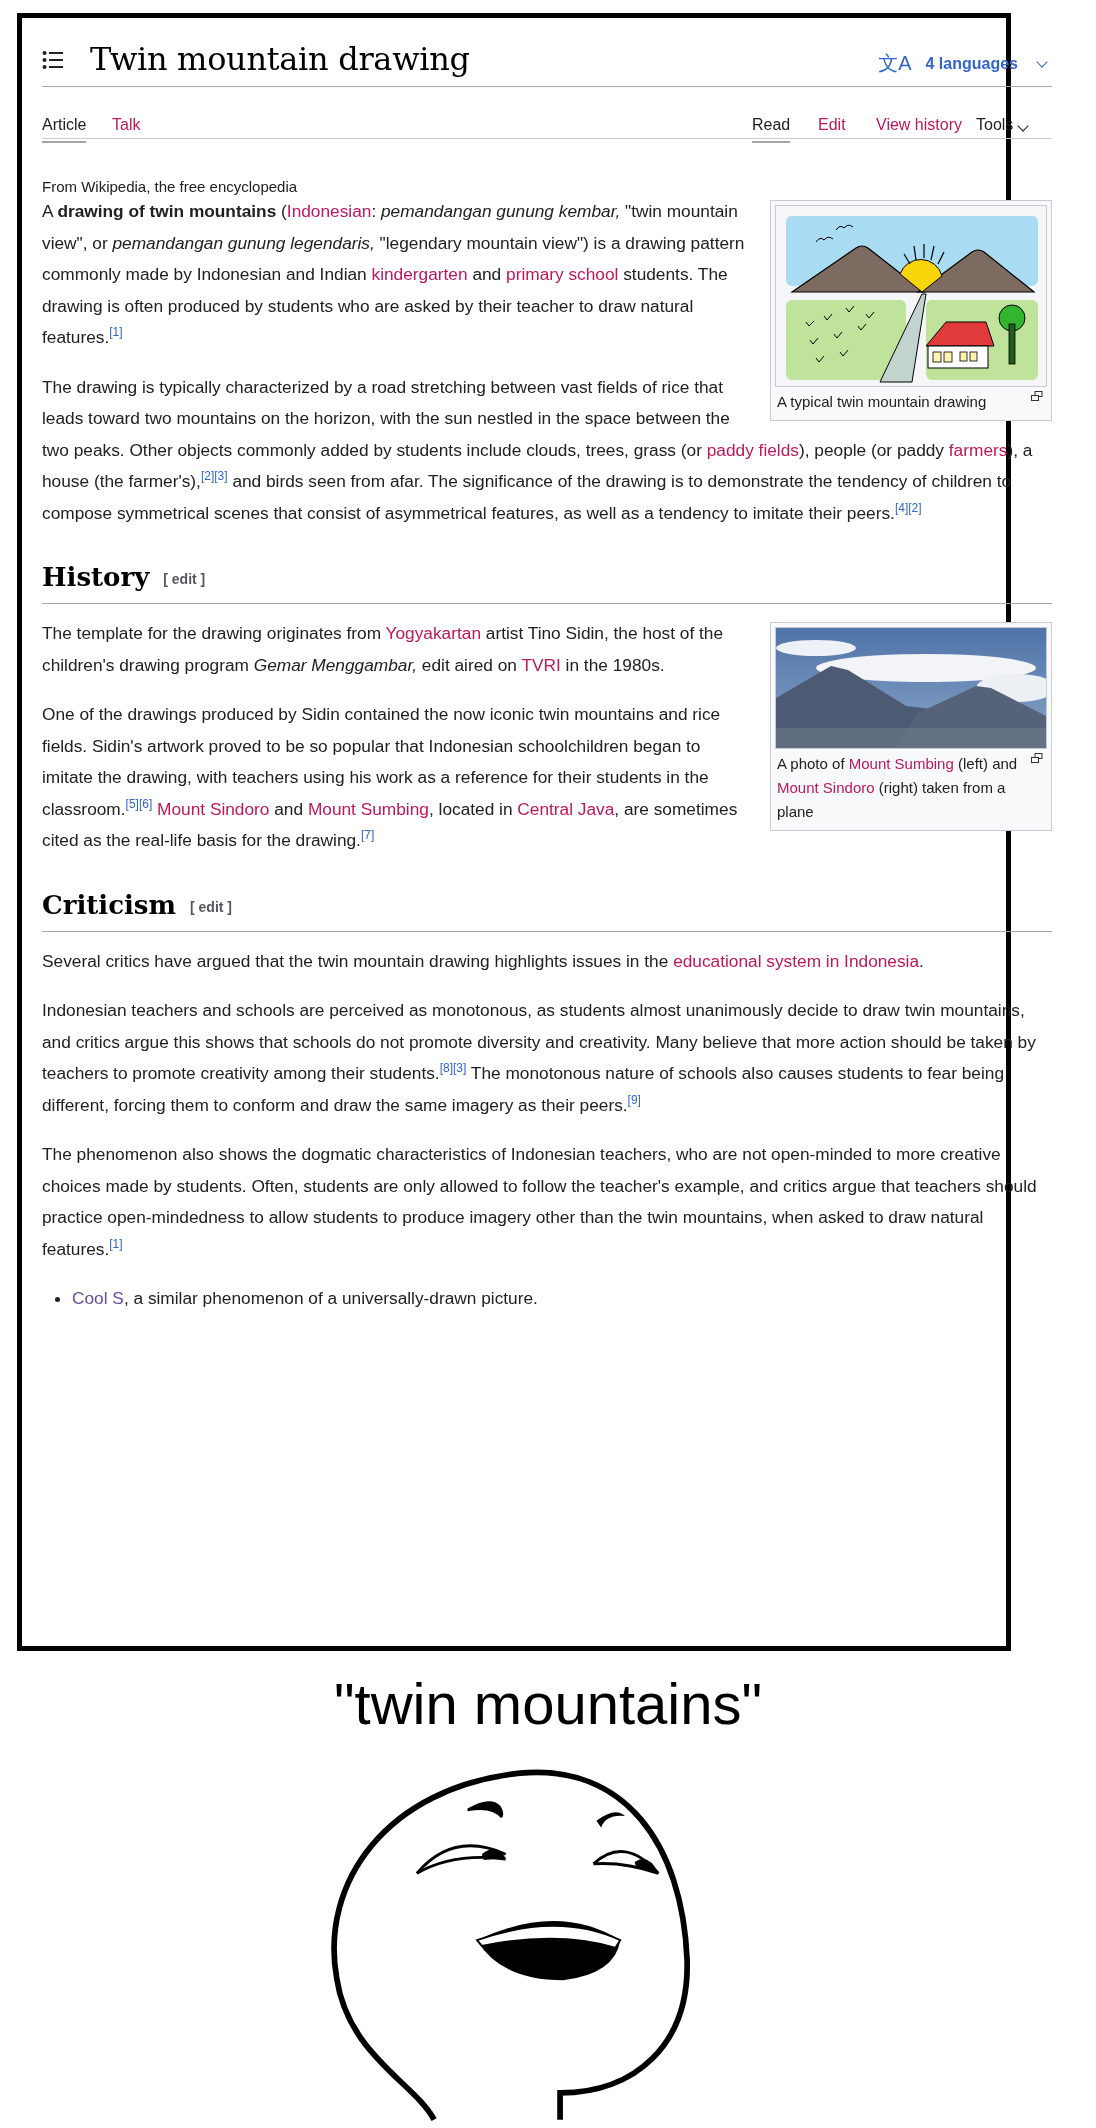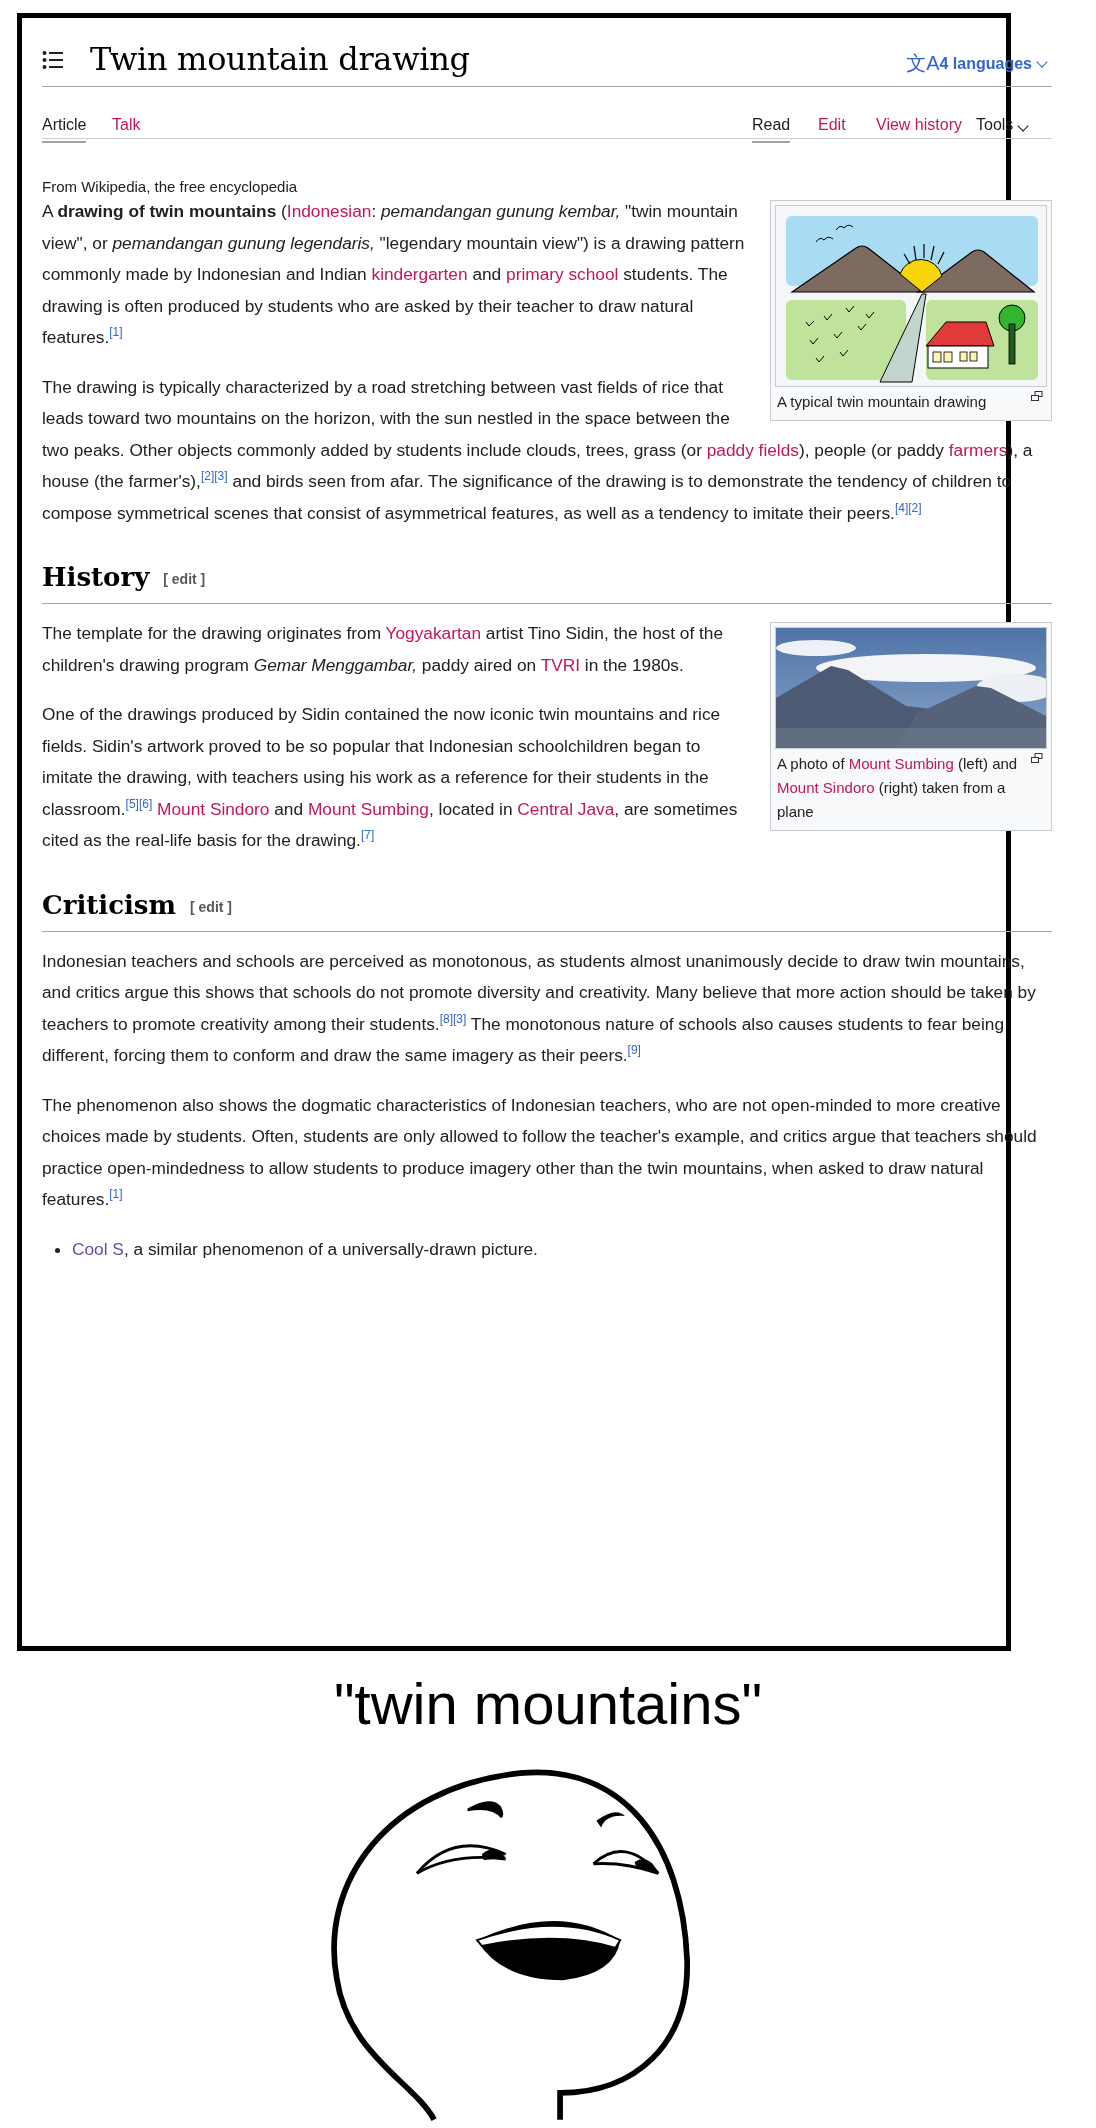--- a/index.html
+++ b/index.html
@@ -4,21 +4,21 @@
 <style>
   html, body { margin: 0; padding: 0; background: #ffffff; }
   body { width: 1096px; height: 2128px; position: relative; overflow: hidden; font-family: "Liberation Sans", sans-serif; color: #202122; }
   .frame { position: absolute; left: 17px; top: 13px; width: 994px; height: 1638px; border: 5px solid #000; box-sizing: border-box; background: #fff; }
   .inner { position: absolute; left: 20px; top: 0; width: 1010px; }
   a, .link { color: #be185d; text-decoration: none; cursor: pointer; }
   .visited { color: #6b4ba1; }
   .titlebar { position: absolute; left: 0; top: 18px; width: 1010px; height: 50px; border-bottom: 1px solid #a2a9b1; }
   .toc-icon { position: absolute; left: 0; top: 14px; width: 22px; height: 20px; }
   .page-title { position: absolute; left: 48px; top: 4px; font-family: "DejaVu Serif", serif; font-size: 32px; color: #000; letter-spacing: -0.3px; }
-  .lang-btn { position: absolute; right: 0; top: 14px; font-size: 16px; font-weight: bold; color: #3366cc; display: flex; align-items: center; gap: 0; }
+  .lang-btn { position: absolute; right: 0; top: 14px; font-size: 16px; font-weight: bold; color: #3366cc; display: flex; align-items: center; gap: 14px; }
   .lang-icon { font-size: 20px; font-weight: normal; }
   .chev { display: inline-block; width: 7px; height: 7px; border-right: 1.6px solid currentColor; border-bottom: 1.6px solid currentColor; transform: rotate(45deg); margin: -4px 6px 0 6px; }
   .tabsbar { position: absolute; left: 0; top: 86px; width: 1010px; height: 34px; border-bottom: 1px solid #c8ccd1; font-size: 16px; }
   .tab { position: absolute; top: 12px; }
   .tab.active { color: #202122; border-bottom: 2px solid #a3a3a3; padding-bottom: 7px; }
   .tagline { position: absolute; left: 0; top: 133px; font-size: 15px; color: #202122; margin-top: 27px; }
   .body-text { position: absolute; left: 0; top: 178px; width: 1010px; font-size: 17.3px; line-height: 31.5px; color: #202122; }
   .body-text p { margin: 0 0 18px 0; }
   sup { font-size: 12px; line-height: 0; vertical-align: super; color: #3366cc; }
   .thumb { float: right; clear: right; margin: 4px 0 12px 20px; border: 1px solid #c8ccd1; background: #f8f9fa; padding: 4px; width: 272px; box-sizing: content-box; }
@@ -129,26 +129,27 @@
       </svg>
       <div class="caption">
         <span>A photo of </span><a>Mount Sumbing</a><span> (left) and </span><a>Mount Sindoro</a><span> (right) taken from a plane</span>
         <svg class="magnify" viewBox="0 0 12 10">
               <rect x="4" y="0.5" width="7" height="5" fill="none" stroke="#333" stroke-width="1"></rect>
               <rect x="0.5" y="4.5" width="7" height="5" fill="#f8f9fa" stroke="#333" stroke-width="1"></rect>
             </svg>
       </div>
     </div>
 
-    <p><span>The template for the drawing originates from </span><a>Yogyakartan</a><span> artist Tino Sidin, the host of the children's drawing program </span><i>Gemar Menggambar,</i><span> paddy aired on </span><a>TVRI</a><span> in the 1980s.</span></p>
+    <p><span>The template for the drawing originates from </span><a>Yogyakartan</a><span> artist Tino Sidin, the host of the children's drawing program </span><i>Gemar Menggambar,</i><span> edit aired on </span><a>TVRI</a><span> in the 1980s.</span></p>
 
     <p><span>One of the drawings produced by Sidin contained the now iconic twin mountains and rice fields. Sidin's artwork proved to be so popular that Indonesian schoolchildren began to imitate the drawing, with teachers using his work as a reference for their students in the classroom.</span><sup>[5][6]</sup><span> </span><a>Mount Sindoro</a><span> and </span><a>Mount Sumbing</a><span>, located in </span><a>Central Java</a><span>, are sometimes cited as the real-life basis for the drawing.</span><sup>[7]</sup></p>
 
     <h2 style="clear:both"><span>Criticism</span><span class="editsec link">[ edit ]</span></h2>
 
+    <p><span>Several critics have argued that the twin mountain drawing highlights issues in the </span><a>educational system in Indonesia</a><span>.</span></p>
 
     <p><span>Indonesian teachers and schools are perceived as monotonous, as students almost unanimously decide to draw twin mountains, and critics argue this shows that schools do not promote diversity and creativity. Many believe that more action should be taken by teachers to promote creativity among their students.</span><sup>[8][3]</sup><span> The monotonous nature of schools also causes students to fear being different, forcing them to conform and draw the same imagery as their peers.</span><sup>[9]</sup></p>
 
     <p><span>The phenomenon also shows the dogmatic characteristics of Indonesian teachers, who are not open-minded to more creative choices made by students. Often, students are only allowed to follow the teacher's example, and critics argue that teachers should practice open-mindedness to allow students to produce imagery other than the twin mountains, when asked to draw natural features.</span><sup>[1]</sup></p>
 
 
     <ul class="seealso">
       <li><a class="visited">Cool S</a><span>, a similar phenomenon of a universally-drawn picture.</span></li>
     </ul>
   </div>

